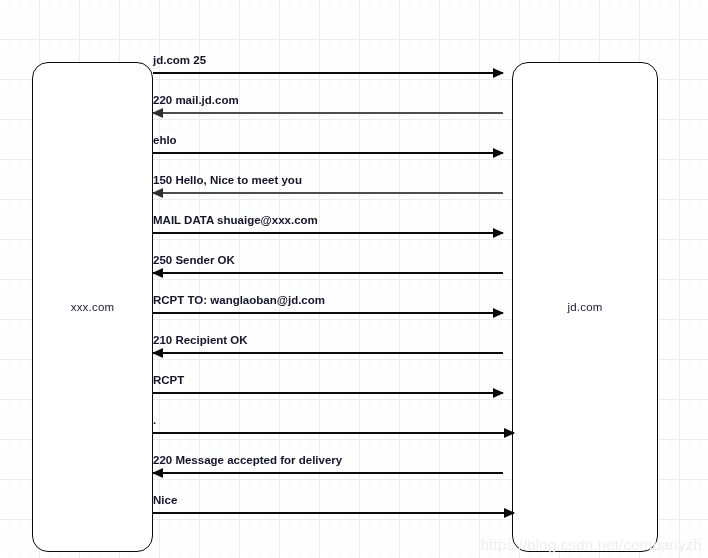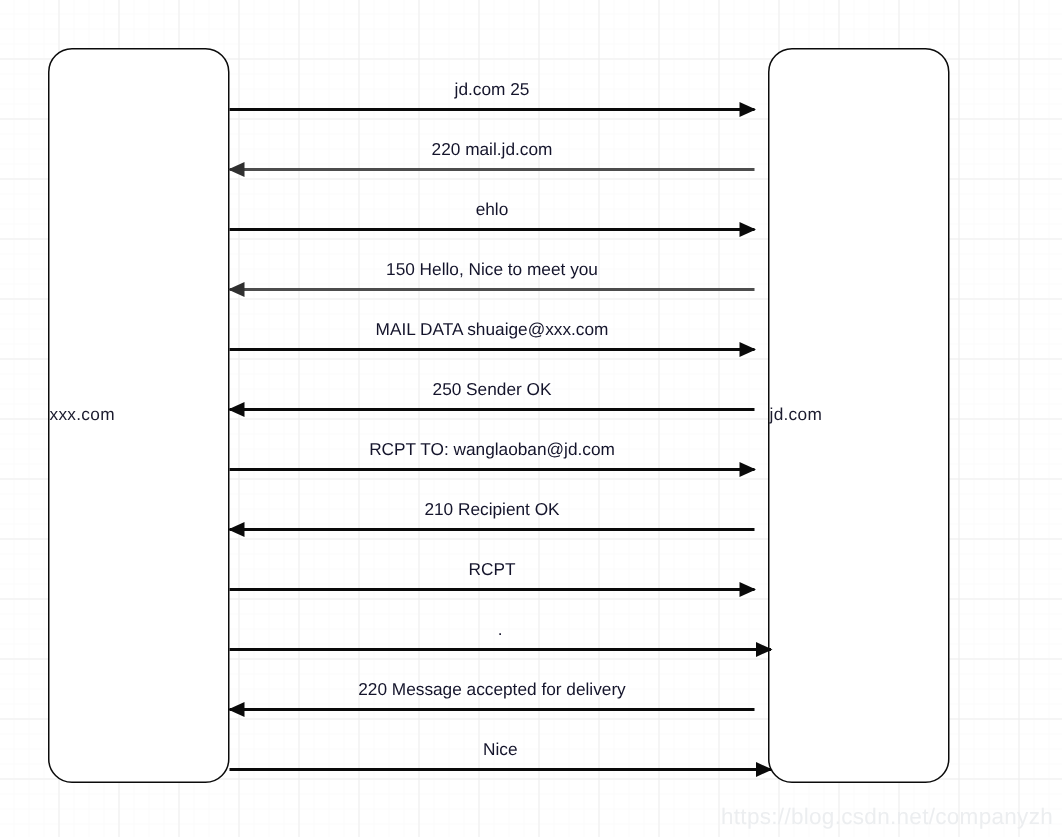--- a/index.html
+++ b/index.html
@@ -25,45 +25,48 @@
 
   
   .lifeline {
     position: absolute;
     border: 1.6px solid #0b0b0b;
     border-radius: 16px;
     background: #ffffff;
     box-sizing: border-box;
     display: flex;
     align-items: center;
+    justify-content: center;
+    margin-top: 30px;
   }
   .lifeline-label {
     font-size: 11.5px;
     color: #1b1b2e;
     letter-spacing: .2px;
     white-space: nowrap;
   }
   #lifeline-left  { left: 32px;  top: 32px; width: 121px; height: 490px; }
-  #lifeline-right { left: 512px; top: 32px; width: 121px; height: 490px; }
+  #lifeline-right { left: 512px; top: 32px; width: 146px; height: 490px; }
 
   
   .message {
     position: absolute;
     height: 0;
   }
   .msg-label {
     position: absolute;
     left: 0;
     width: 100%;
     bottom: 5px;
-    text-align: center;
+    text-align: left;
     font-size: 11.5px;
     color: #14142b;
     white-space: nowrap;
     line-height: 14px;
+    font-weight: bold;
   }
   .msg-line {
     position: absolute;
     left: 0;
     top: 0;
     width: 100%;
     height: 1.5px;
     background: #0a0a0a;
   }
   .msg-line.grey { background: #4d4d4d; }

